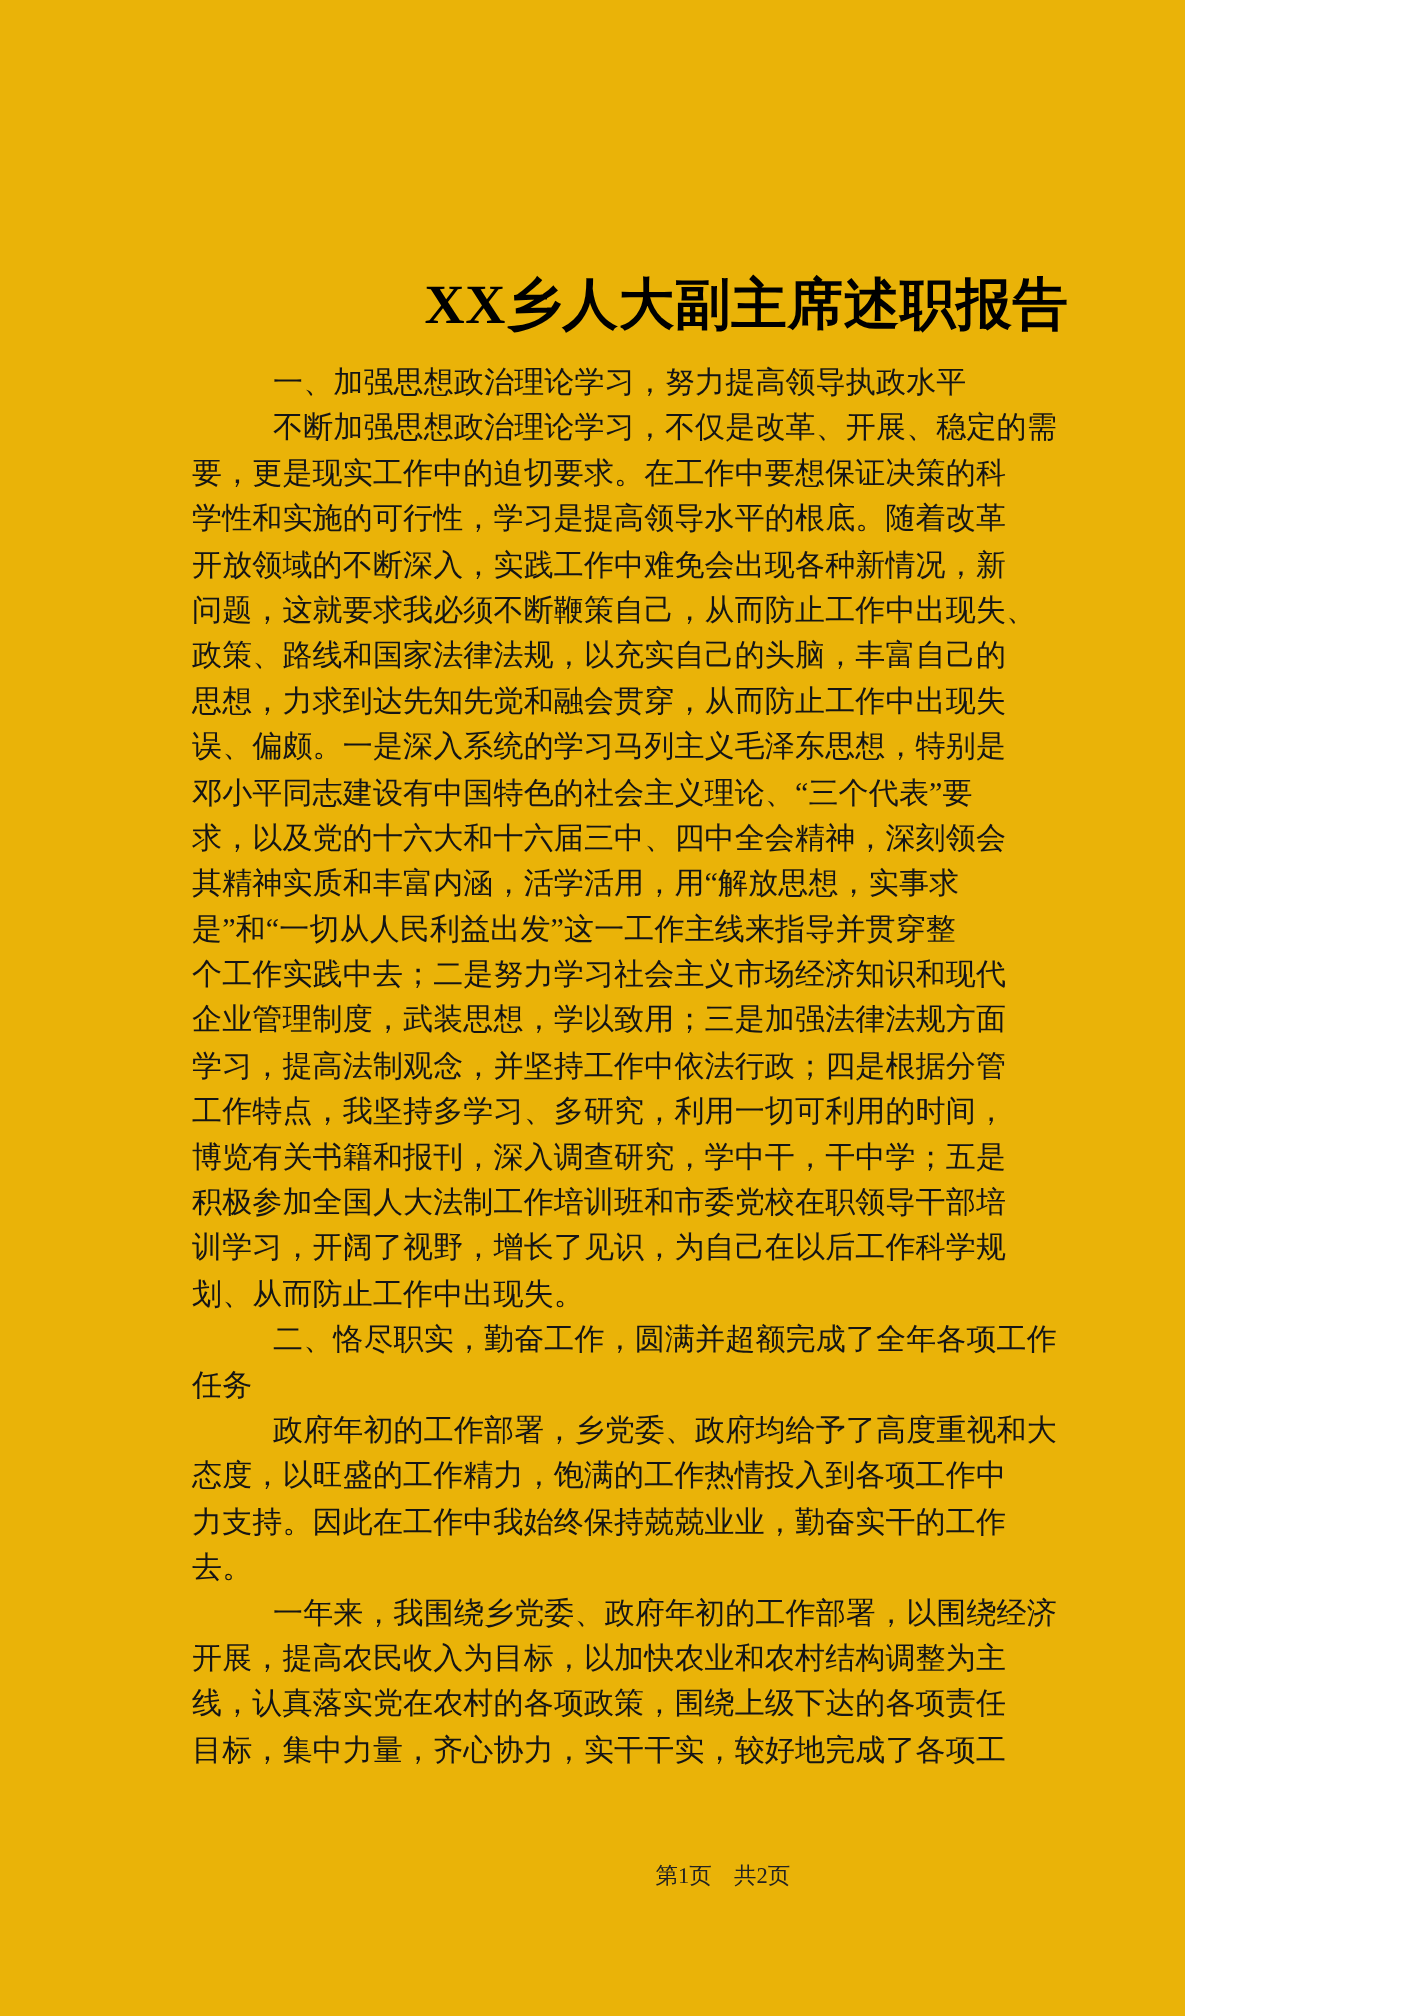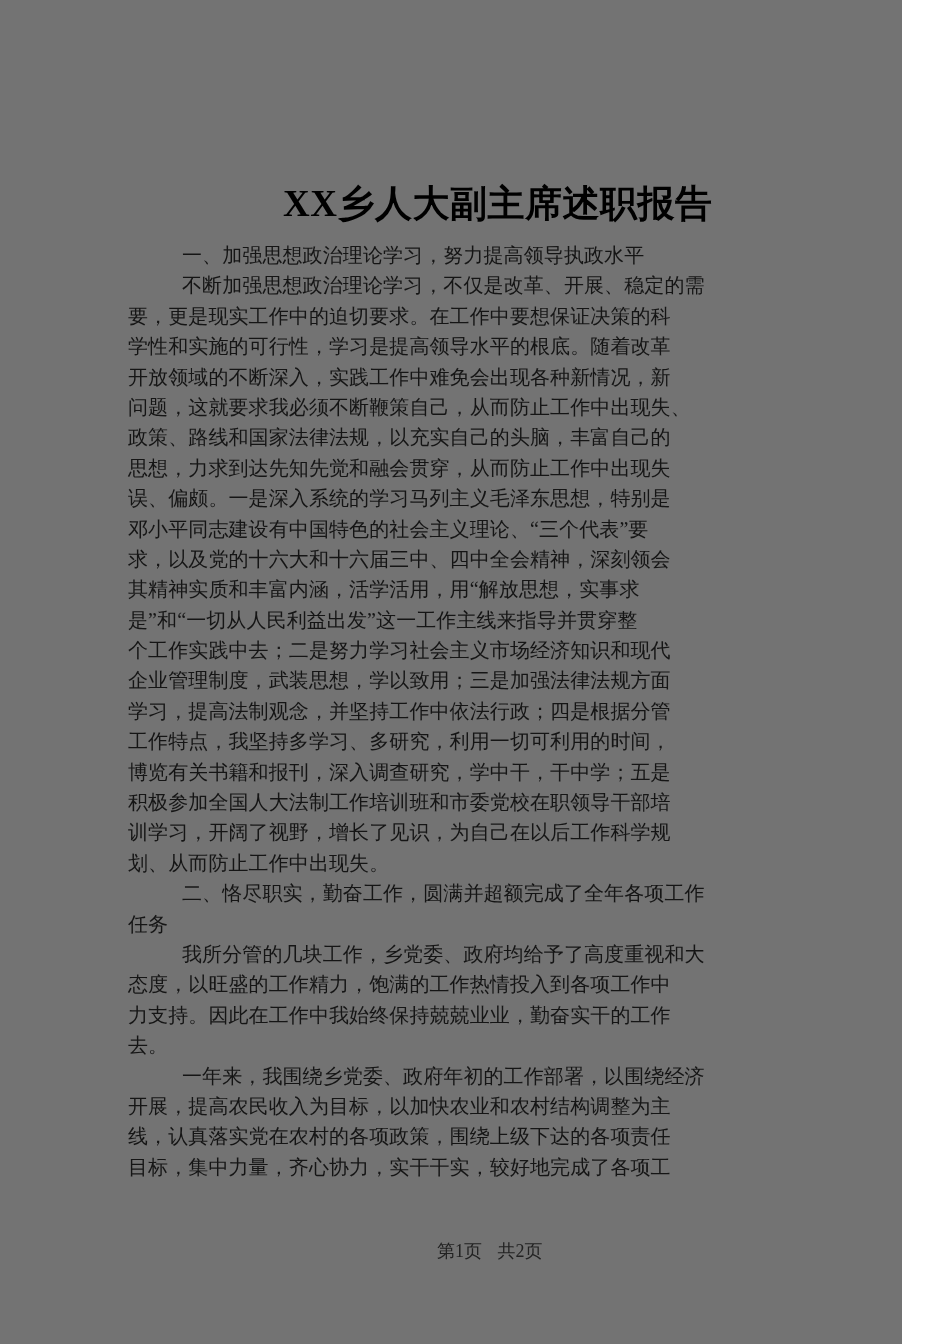--- a/index.html
+++ b/index.html
@@ -1,20 +1,20 @@
 <!DOCTYPE html>
 <html><head>
 <meta charset="utf-8">
 <style>
   html, body { margin: 0; padding: 0; background: #ffffff; }
   .page {
     position: relative;
-    width: 902px;
+    width: 790px;
     height: 1344px;
-    background: #737373;
+    background: #eab308;
     overflow: hidden;
     font-family: "Liberation Serif", "DejaVu Serif", serif;
     color: #111111;
   }
   .doc-title {
     position: absolute;
     left: 283px;
     top: 181px;
     margin: 0;
     font-size: 37px;
@@ -37,21 +37,21 @@
     font-size: 20px;
     letter-spacing: 0.1px;
     white-space: nowrap;
     color: #151515;
   }
   .line.first { text-indent: 54px; }
   .footer {
     position: absolute;
     left: 437px;
     top: 1240px;
-    font-size: 18px;
+    font-size: 15px;
     line-height: 22px;
     color: #222222;
     white-space: nowrap;
     word-spacing: 11px;
   }
 </style>
 </head>
 <body>
 
 <div class="page">
@@ -81,21 +81,21 @@
         <div class="line">博览有关书籍和报刊，深入调查研究，学中干，干中学；五是</div>
         <div class="line">积极参加全国人大法制工作培训班和市委党校在职领导干部培</div>
         <div class="line">训学习，开阔了视野，增长了见识，为自己在以后工作科学规</div>
         <div class="line">划、从而防止工作中出现失。</div>
       </div>
       <div class="para">
         <div class="line first">二、恪尽职实，勤奋工作，圆满并超额完成了全年各项工作</div>
         <div class="line">任务</div>
       </div>
       <div class="para">
-        <div class="line first">我所分管的几块工作，乡党委、政府均给予了高度重视和大</div>
+        <div class="line first">政府年初的工作部署，乡党委、政府均给予了高度重视和大</div>
         <div class="line">态度，以旺盛的工作精力，饱满的工作热情投入到各项工作中</div>
         <div class="line">力支持。因此在工作中我始终保持兢兢业业，勤奋实干的工作</div>
         <div class="line">去。</div>
       </div>
       <div class="para">
         <div class="line first">一年来，我围绕乡党委、政府年初的工作部署，以围绕经济</div>
         <div class="line">开展，提高农民收入为目标，以加快农业和农村结构调整为主</div>
         <div class="line">线，认真落实党在农村的各项政策，围绕上级下达的各项责任</div>
         <div class="line">目标，集中力量，齐心协力，实干干实，较好地完成了各项工</div>
       </div>

